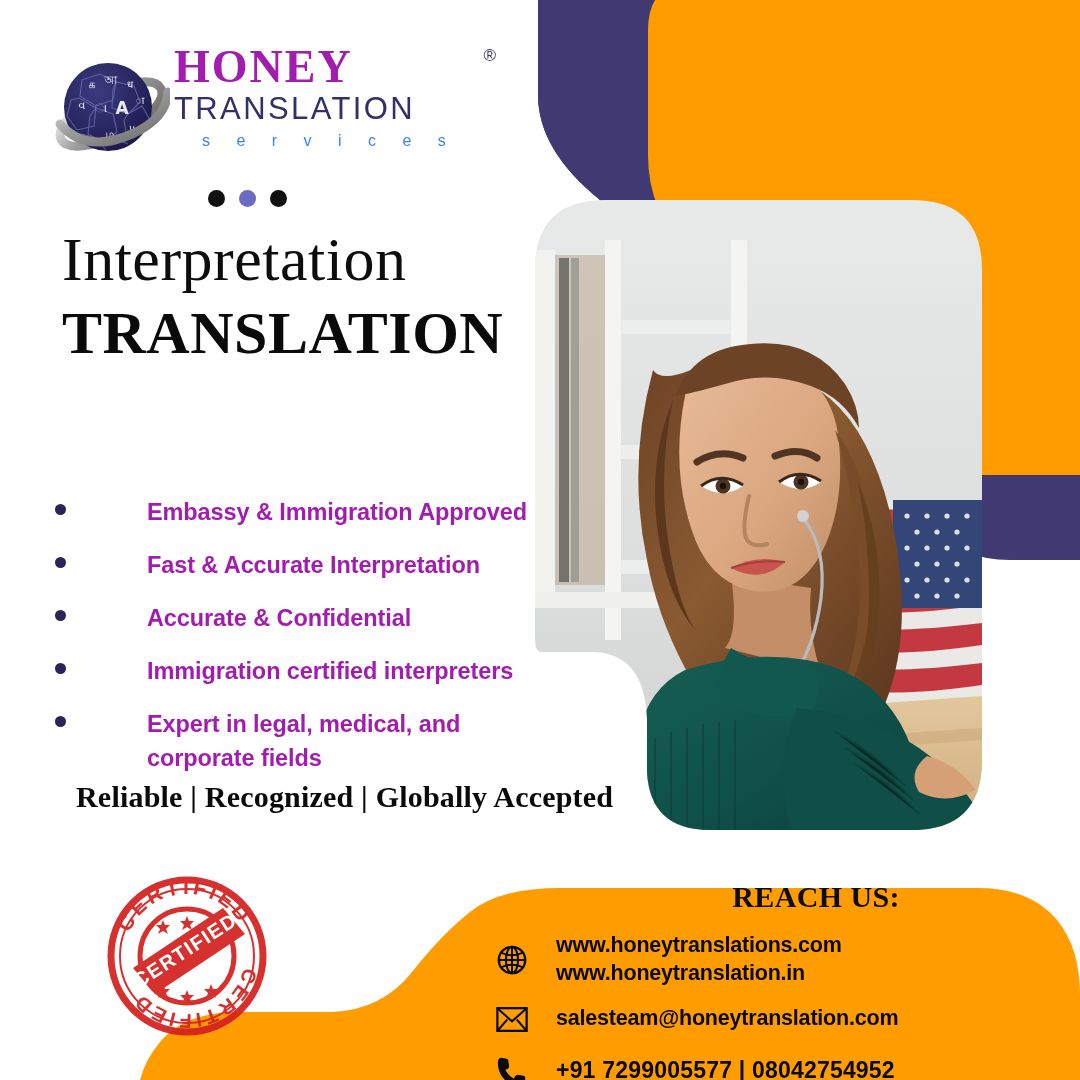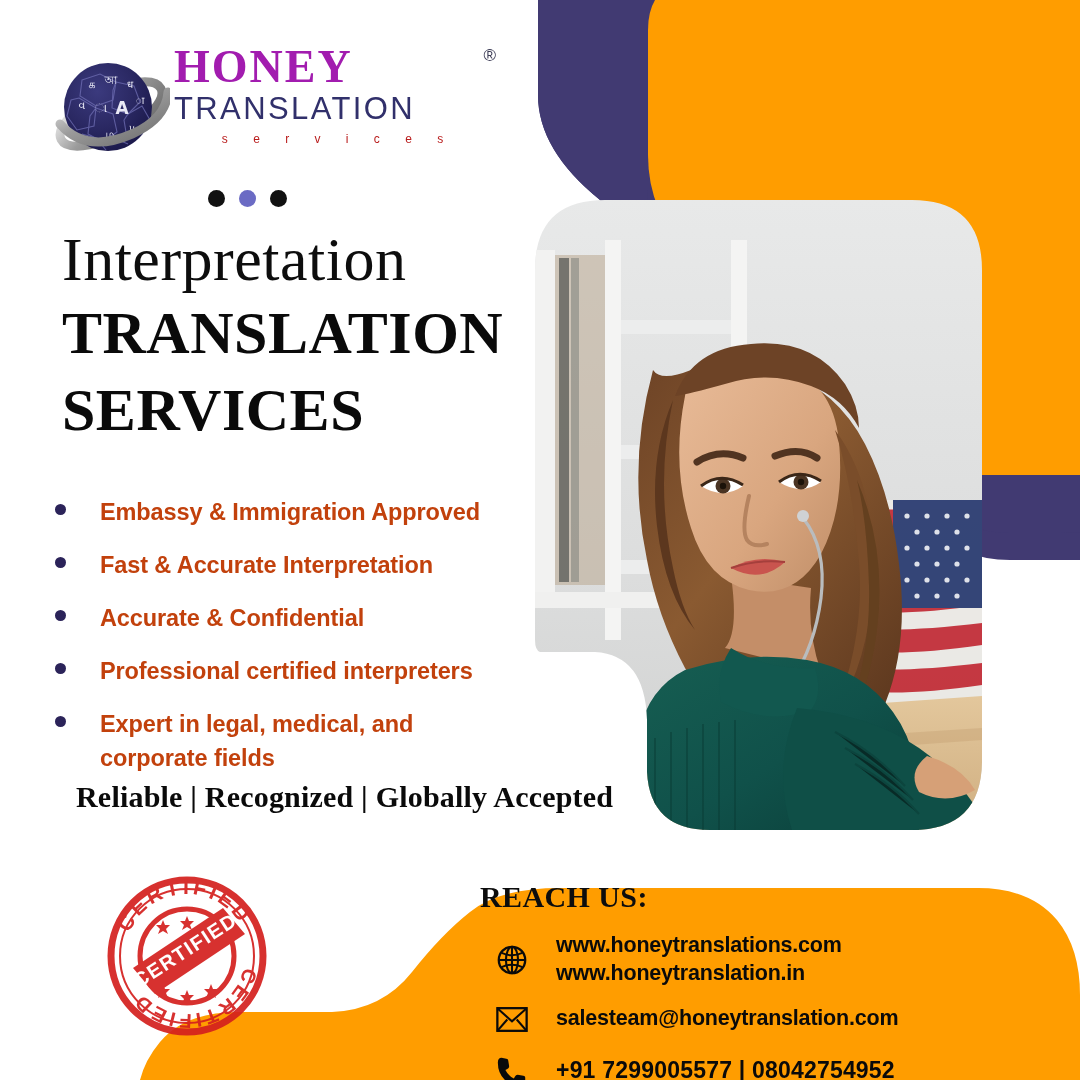--- a/index.html
+++ b/index.html
@@ -86,25 +86,24 @@
     font-family: "Liberation Sans", sans-serif;
     font-size: 31px;
     font-weight: 400;
     letter-spacing: 2.4px;
     color: #31306b;
     line-height: 1.1;
     margin-top: 2px;
   }
   .logo-services {
     font-family: "Liberation Sans", sans-serif;
-    font-size: 12px;
+    font-size: 16px;
     font-weight: 400;
     letter-spacing: 11px;
-    color: #b91c1c;
-    text-align: center;
+    color: #3b82f6;
     margin-top: 6px;
     padding-left: 28px;
   }
 
   
   .dots-row {
     position: absolute;
     left: 208px;
     top: 190px;
     display: flex;
@@ -161,23 +160,24 @@
     height: 11px;
     border-radius: 50%;
     background: #2b2359;
     margin-top: 9px;
     margin-right: 34px;
   }
   .bullet-text {
     font-family: "Liberation Sans", sans-serif;
     font-size: 23.5px;
     font-weight: 700;
-    color: #c2410c;
+    color: #a21caf;
     line-height: 1.45;
     letter-spacing: -0.1px;
+    margin-left: 47px;
   }
 
   
   .tagline {
     position: absolute;
     left: 60px;
     top: 780px;
     font-family: "Liberation Serif", serif;
     font-size: 30px;
     font-weight: 700;
@@ -201,21 +201,21 @@
     position: absolute;
     left: 470px;
     top: 880px;
     width: 560px;
   }
   .reach-title {
     font-family: "Liberation Serif", serif;
     font-size: 30px;
     font-weight: 700;
     color: #0d0d0d;
-    text-align: left;
+    text-align: right;
     letter-spacing: 0.4px;
     width: 420px;
     margin-left: 10px;
   }
   .contact-rows {
     margin-top: 18px;
     margin-left: 22px;
   }
   .contact-row {
     display: flex;
@@ -533,39 +533,38 @@
 
   <div class="dots-row">
     <span class="dot" style="background:#111111"></span>
     <span class="dot" style="background:#6B6BC4"></span>
     <span class="dot" style="background:#111111"></span>
   </div>
 
   <div class="headline">
     <div class="head-script">Interpretation</div>
     <div class="head-bold">TRANSLATION</div>
-    <div class="head-bold">SERVICES</div>
   </div>
 
   <div class="bullets">
     <div class="bullet-row">
       <span class="bullet-dot"></span>
       <span class="bullet-text">Embassy &amp; Immigration Approved</span>
     </div>
     <div class="bullet-row">
       <span class="bullet-dot"></span>
       <span class="bullet-text">Fast &amp; Accurate Interpretation</span>
     </div>
     <div class="bullet-row">
       <span class="bullet-dot"></span>
       <span class="bullet-text">Accurate &amp; Confidential</span>
     </div>
     <div class="bullet-row">
       <span class="bullet-dot"></span>
-      <span class="bullet-text">Professional certified interpreters</span>
+      <span class="bullet-text">Immigration certified interpreters</span>
     </div>
     <div class="bullet-row">
       <span class="bullet-dot"></span>
       <span class="bullet-text" style="max-width:330px">Expert in legal, medical, and corporate fields</span>
     </div>
   </div>
 
   <div class="tagline">Reliable  |  Recognized  |  Globally Accepted</div>
 
   <svg class="stamp" viewBox="0 0 168 168">

